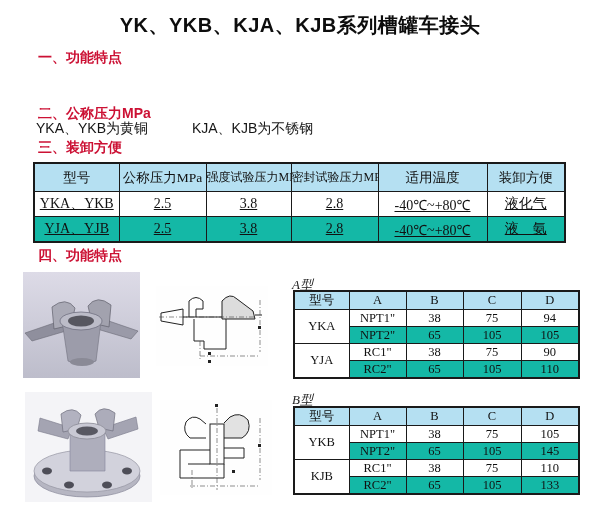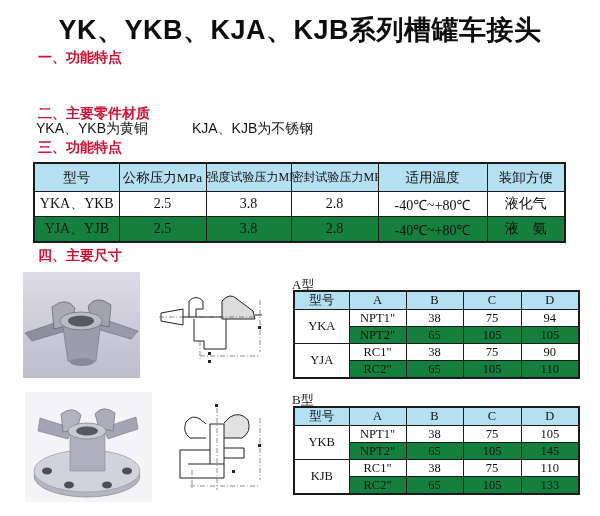--- a/index.html
+++ b/index.html
@@ -2,55 +2,55 @@
 <html><head>
 <meta charset="utf-8">
 <style>
   html,body{margin:0;padding:0;background:#ffffff;}
   .page{
     position:relative;width:600px;height:516px;background:#ffffff;
     font-family:"Liberation Sans",sans-serif;color:#111;overflow:hidden;
   }
   .doc-title{
     position:absolute;top:12px;left:0;width:600px;text-align:center;
-    font-size:27px;font-weight:bold;letter-spacing:.5px;color:#0d0d0d;
+    font-size:20px;font-weight:bold;letter-spacing:.5px;color:#0d0d0d;
   }
   .red-h{
     position:absolute;color:#cc1134;font-weight:bold;font-size:14px;white-space:nowrap;
   }
   .h1{left:38px;top:49px;}
   .h2{left:38px;top:105px;}
   .h3{left:38px;top:139px;}
   .h4{left:38px;top:247px;}
   .para{
     position:absolute;left:8px;top:64px;width:586px;
     font-size:14px;line-height:21px;text-indent:28px;color:#161616;
   }
   .materials{position:absolute;left:36px;top:120px;font-size:14px;color:#161616;}
   .materials .m2{margin-left:40px;}
 
   table{border-collapse:collapse;table-layout:fixed;}
   th,td{border:1px solid #1a1a1a;text-align:center;vertical-align:middle;
         overflow:hidden;white-space:nowrap;padding:0;}
   .blue-th{background:#b5e0f2;font-weight:normal;font-family:Liberation Serif, serif;}
   .row-w td{background:#ffffff;}
-  .row-y td{background:#15803d;}
+  .row-y td{background:#14b8a6;}
   td.model{background:#ffffff !important;}
 
   .perf{
     position:absolute;left:33px;top:162px;width:531px;
     font-family:"Liberation Serif",serif;font-size:14px;
     border:2px solid #1a1a1a;
   }
   .perf th{height:27px;font-size:13.5px;}
   .perf th.small{font-size:12px;}
-  .perf td{height:24px;}
+  .perf td{height:24px;text-decoration:underline;}
 
   .dim-label{
-    position:absolute;font-family:"Liberation Serif",serif;font-size:13px;color:#222;
+    position:absolute;font-family:"Liberation Serif",serif;font-size:13px;color:#222;font-style:italic;
   }
   .lblA{left:292px;top:276px;}
   .lblB{left:292px;top:391px;}
   .dim{
     position:absolute;left:293px;width:285px;
     font-family:"Liberation Serif",serif;font-size:12.5px;
     border:2px solid #1a1a1a;
   }
   .dimA{top:290px;}
   .dimB{top:406px;}
@@ -65,27 +65,27 @@
 </style>
 </head>
 <body>
 
 <div class="page">
 
   <div class="doc-title">YK、YKB、KJA、KJB系列槽罐车接头</div>
 
   <div class="red-h h1">一、功能特点</div>
 
-  <div class="red-h h2">二、主要零件材质</div>
+  <div class="red-h h2">二、公称压力MPa</div>
   <div class="materials">
     <span class="m1">YKA、YKB为黄铜</span>
     <span class="m2">KJA、KJB为不锈钢</span>
   </div>
 
-  <div class="red-h h3">三、功能特点</div>
+  <div class="red-h h3">三、装卸方便</div>
 
   <table class="perf">
     <colgroup>
       <col style="width:85px">
         <col style="width:87px">
         <col style="width:85px">
       <col style="width:87px">
         <col style="width:109px">
         <col style="width:78px">
     </colgroup>
@@ -112,21 +112,21 @@
         <td>YJA、YJB</td>
         <td>2.5</td>
         <td>3.8</td>
         <td>2.8</td>
         <td>-40℃~+80℃</td>
         <td>液　氨</td>
       </tr>
     </tbody>
   </table>
 
-  <div class="red-h h4">四、主要尺寸</div>
+  <div class="red-h h4">四、功能特点</div>
 
   <svg class="fig photoA" width="117" height="106" viewBox="0 0 117 106">
     <defs>
       <linearGradient id="bgA" x1="0" y1="0" x2="0" y2="1">
         <stop offset="0" stop-color="#dddbe7"></stop>
           <stop offset="1" stop-color="#bdbdcb"></stop>
       </linearGradient>
     </defs>
     <rect width="117" height="106" fill="url(#bgA)"></rect>
     <path d="M2 61 L37 49 L43 59 L9 69 Z" fill="#8f8f9d" stroke="#6a6a76" stroke-width="0.6"></path>

